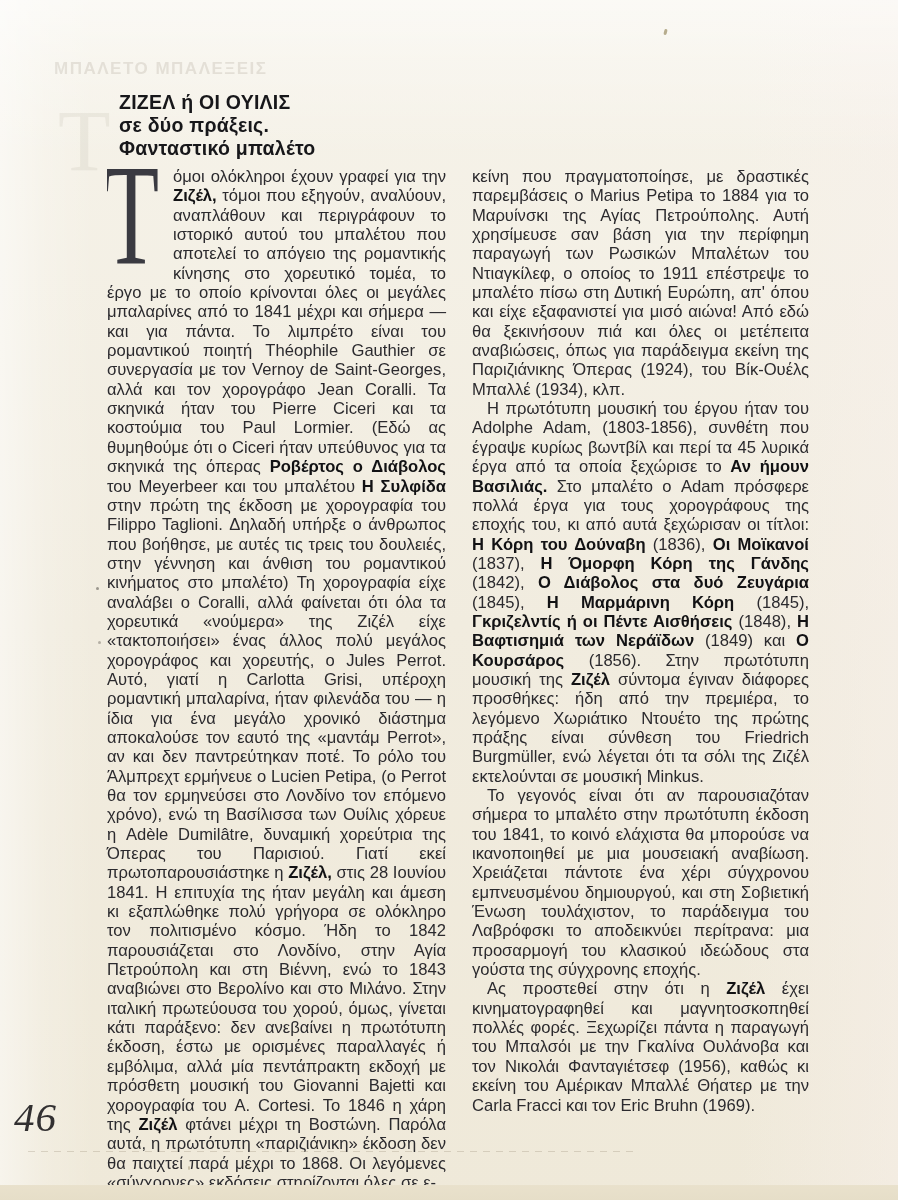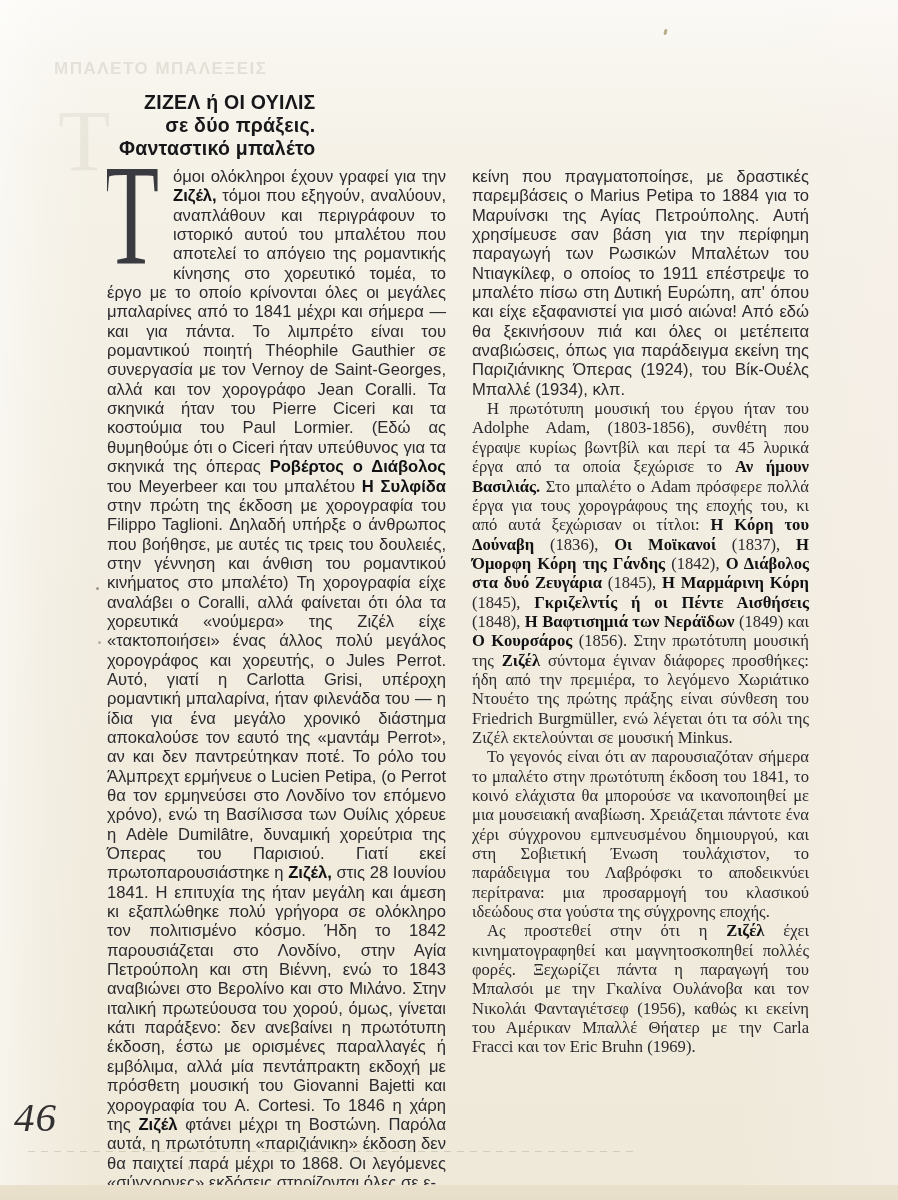--- a/index.html
+++ b/index.html
@@ -20,30 +20,30 @@
   .ghost-dropcap{
     position:absolute;left:58px;top:98px;
     font-family:"Liberation Serif", serif;font-size:86px;line-height:1;
     color:rgba(125,112,92,.09);
   }
   .heading{
     position:absolute;left:119px;top:91px;
     font-size:19.5px;line-height:23px;font-weight:bold;
     letter-spacing:.25px;color:var(--ink-heading);
   }
-  .heading span{display:block;text-align:right;}
+  .heading span{display:block;}
   .article-col{
     position:absolute;top:167px;
     font-size:16.6px;line-height:19.35px;color:var(--ink);
     text-align:justify;
   }
   .col-left{left:107px;width:339px;}
   .col-right{left:472px;width:337px;}
   .para{margin:0;}
-  .para.indent{text-indent:15px;font-family:Liberation Serif, serif;}
+  .para.indent{text-indent:15px;}
   .para b{font-weight:bold;color:var(--ink-bold);}
   .dropcap{
     float:left;width:56px;height:97px;margin:2px 10px 0 0;
   }
   .page-number{
     position:absolute;left:14px;top:1097px;
     font-family:"Liberation Serif", serif;font-style:italic;
     font-size:41px;line-height:1;color:var(--pagenum-ink);letter-spacing:1px;
   }
   .bottom-edge{

